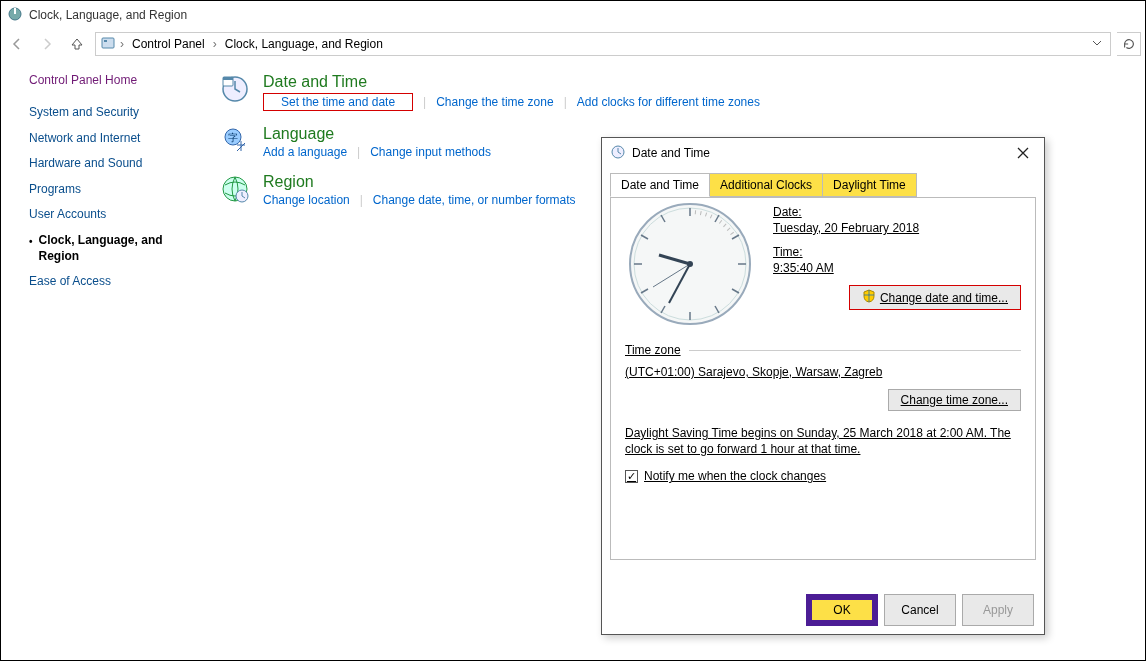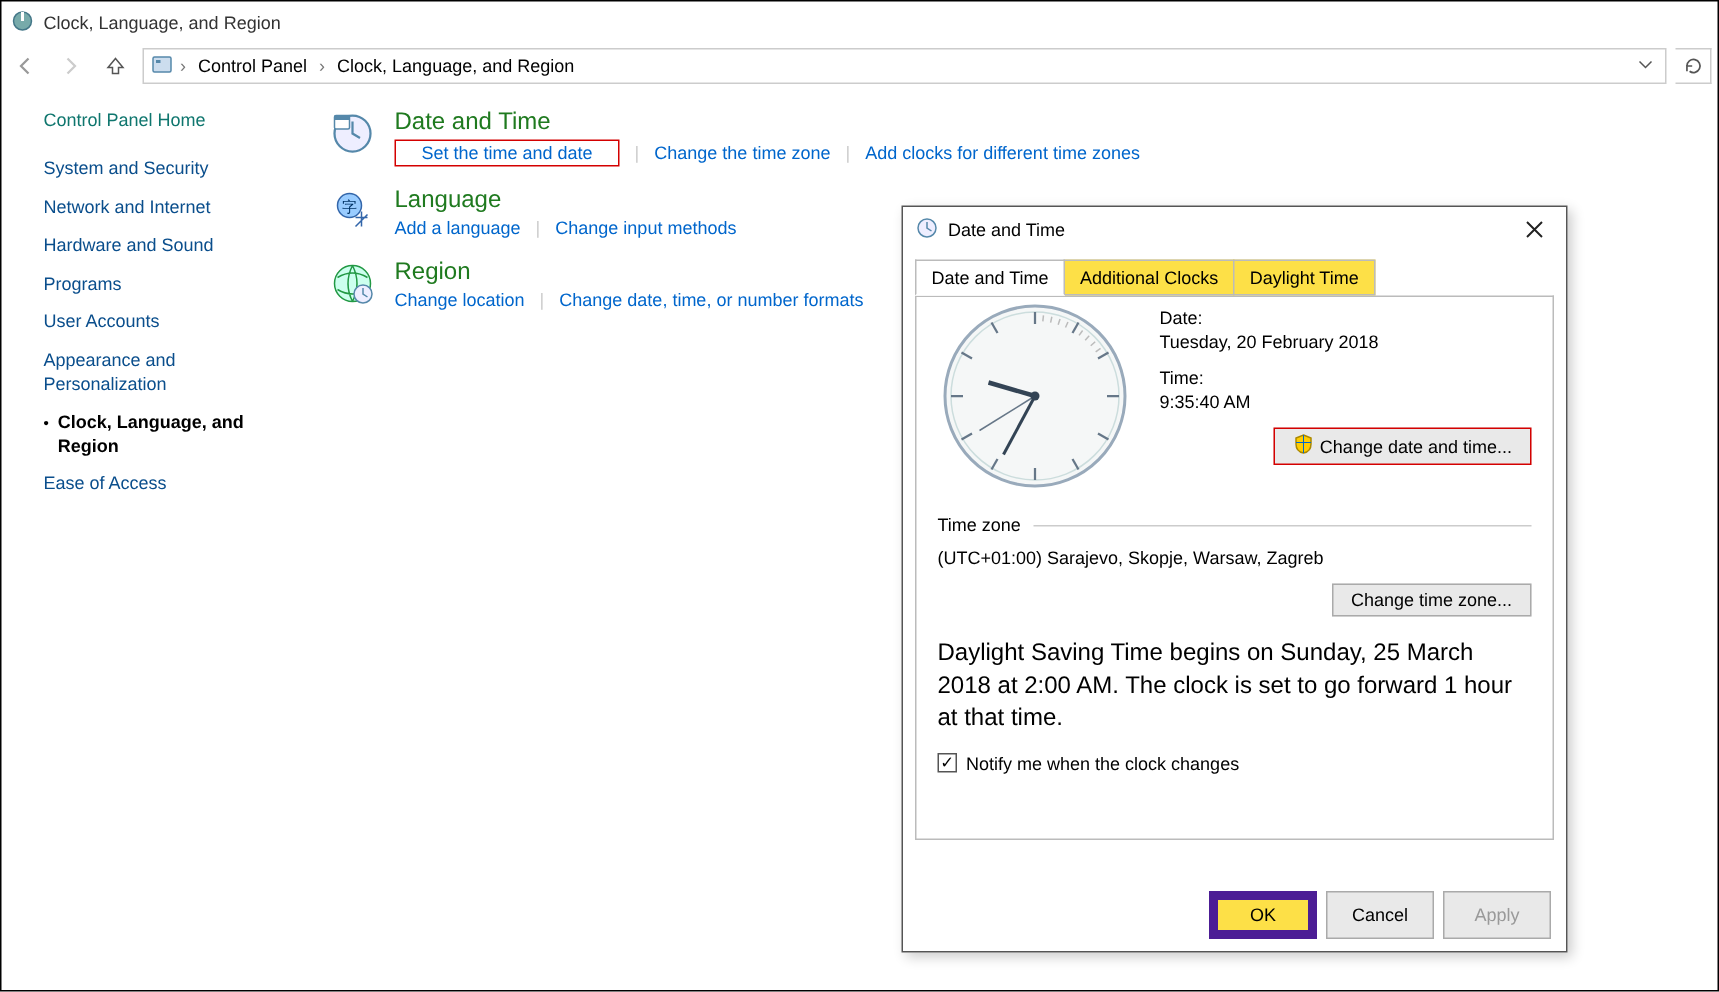--- a/index.html
+++ b/index.html
@@ -58,21 +58,21 @@
     display: flex;
     position: relative;
     height: calc(100% - 58px);
     padding-top: 14px;
   }
   .sidebar {
     width: 210px;
     padding-left: 28px;
     padding-right: 12px;
   }
-  .side-head { color: #0f766e; font-size: 12px; margin-bottom: 18px; }
+  .side-head { color: #701a75; font-size: 12px; margin-bottom: 18px; }
   .side-link { color: #0a4e8c; font-size: 12px; margin-bottom: 10px; cursor: pointer; line-height:1.3; }
   .side-link.current { color: #000; font-weight: bold; }
   .side-bullet { display:flex; align-items:flex-start; gap:6px; }
   .side-bullet::before { content:"•"; color:#000; font-size:10px; margin-top:2px; }
   .side-bullet.current::before { color:#000; }
   .side-link:not(.side-bullet)::before { content:""; }
   .main { flex:1; padding-left: 8px; }
   .cat { display:flex; gap:12px; margin-bottom: 14px; align-items:flex-start; }
   .cat-icon { width:32px; height:32px; flex-shrink:0; }
   .cat-body {}
@@ -103,41 +103,42 @@
   .tab {
     padding:4px 10px; border:1px solid #bbb; margin-right:-1px;
     background:#fde047; font-size:12px; cursor:pointer;
     position:relative;
   }
   .tab.active { background:#fff; border-bottom:1px solid #fff; z-index:2; }
   .tabpanel {
     border:1px solid #bbb; border-top:none;
     padding:2px 14px 10px 14px;
     height:363px;
+    text-decoration:underline;
   }
   .dt-row { display:flex; gap:18px; align-items:flex-start; }
   .clock-face { width:130px; height:130px; }
   .dt-info { flex:1; font-size:12px; }
   .dt-info .lbl { margin-top:6px; }
   .dt-info .val { margin-top:2px; margin-bottom:10px; }
   .btn {
     background:#e9e9e9; border:1px solid #aaa; padding:3px 12px;
     font-size:12px; cursor:pointer; display:inline-flex; align-items:center; gap:4px;
   }
   .btn.primary { border:6px solid #4c1d95; background:#fde047; }
   .btn.disabled { color:#999; }
   .btn.highlighted { border:1.5px solid #d40000; }
   .section-hd {
     display:flex; align-items:center; gap:8px; margin:14px 0 8px 0;
     font-size:12px;
     text-align:right;
   }
   .section-hd .rule { flex:1; height:1px; background:#ccc; }
   .tz-val { font-size:12px; margin:8px 0 10px 0; }
-  .dst { font-size:16px; margin:14px 0 12px 0; line-height:1.35; }
+  .dst { font-size:12px; margin:14px 0 12px 0; line-height:1.35; }
   .chk-row { display:flex; align-items:center; gap:6px; font-size:12px; }
   .chk { width:13px; height:13px; border:1px solid #555; display:flex; align-items:center; justify-content:center; font-size:11px; }
   .dlg-footer {
     padding:8px 10px; display:flex; justify-content:flex-end; gap:6px;
   }
   .dlg-footer .btn { min-width:72px; justify-content:center; }
   .right-align { display:flex; justify-content:flex-end; }
 </style>
 </head>
 <body>
@@ -194,21 +195,20 @@
 </div>
 
 <div class="content">
   <div class="sidebar">
     <div class="side-head">Control Panel Home</div>
     <div class="side-link">System and Security</div>
     <div class="side-link">Network and Internet</div>
     <div class="side-link">Hardware and Sound</div>
     <div class="side-link">Programs</div>
     <div class="side-link">User Accounts</div>
-    <div class="side-link">Appearance and Personalization</div>
     <div class="side-link current side-bullet">
         <span>Clock, Language, and Region</span>
       </div>
     <div class="side-link">Ease of Access</div>
   </div>
 
   <div class="main">
 
     <div class="cat">
       <span class="cat-icon">

